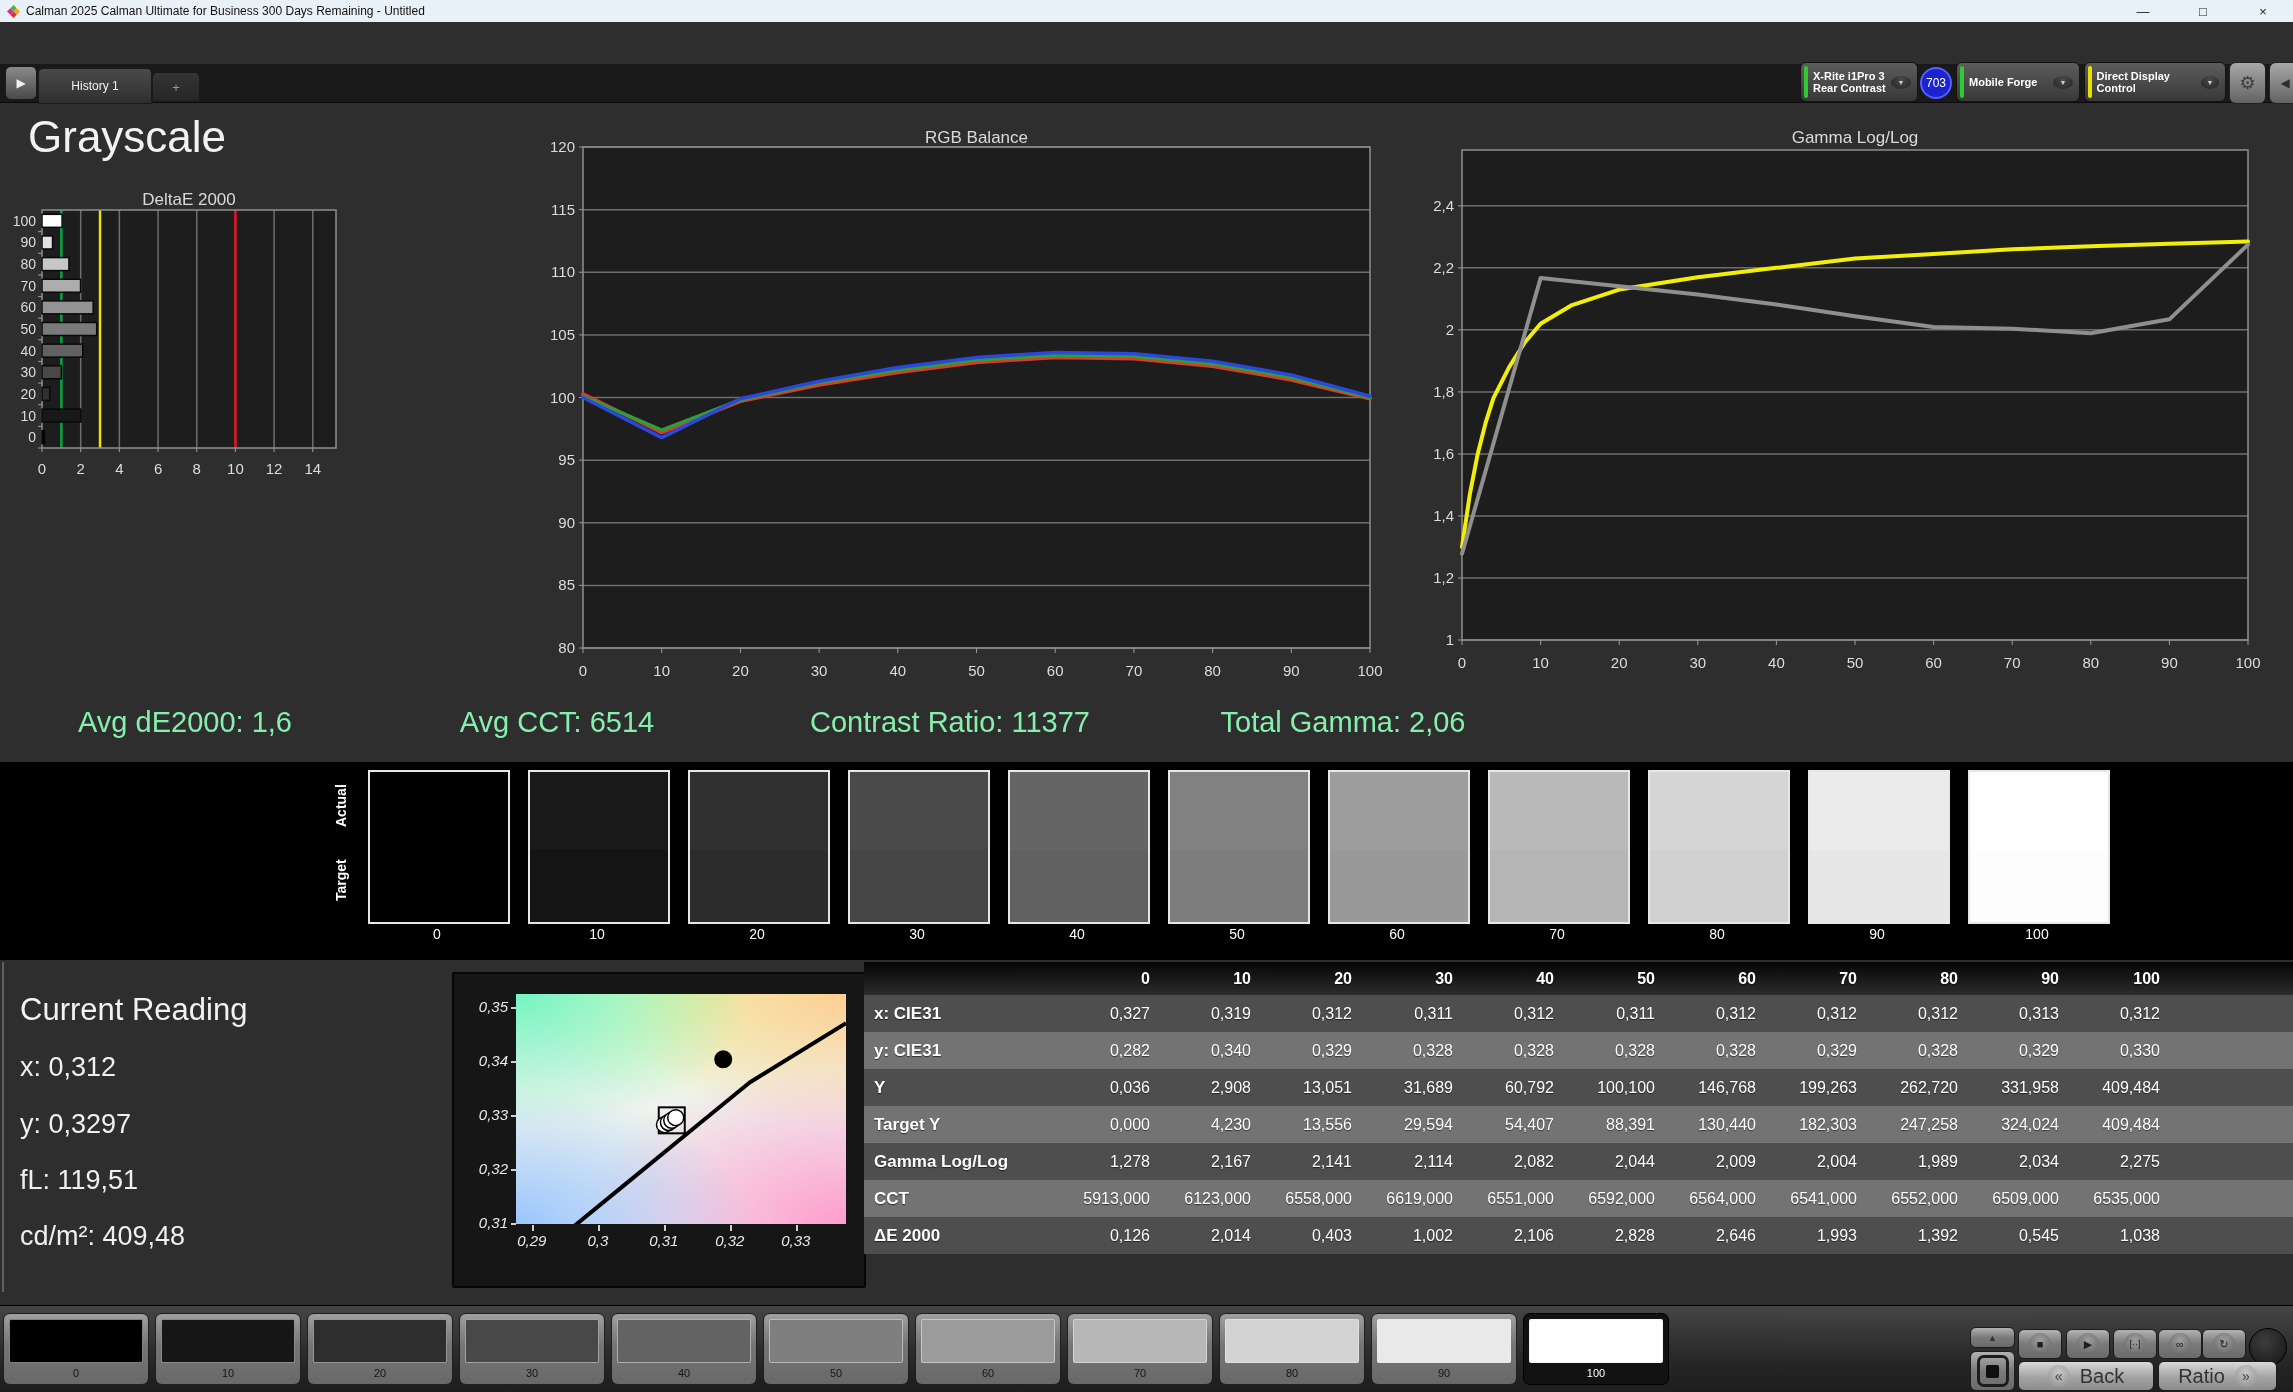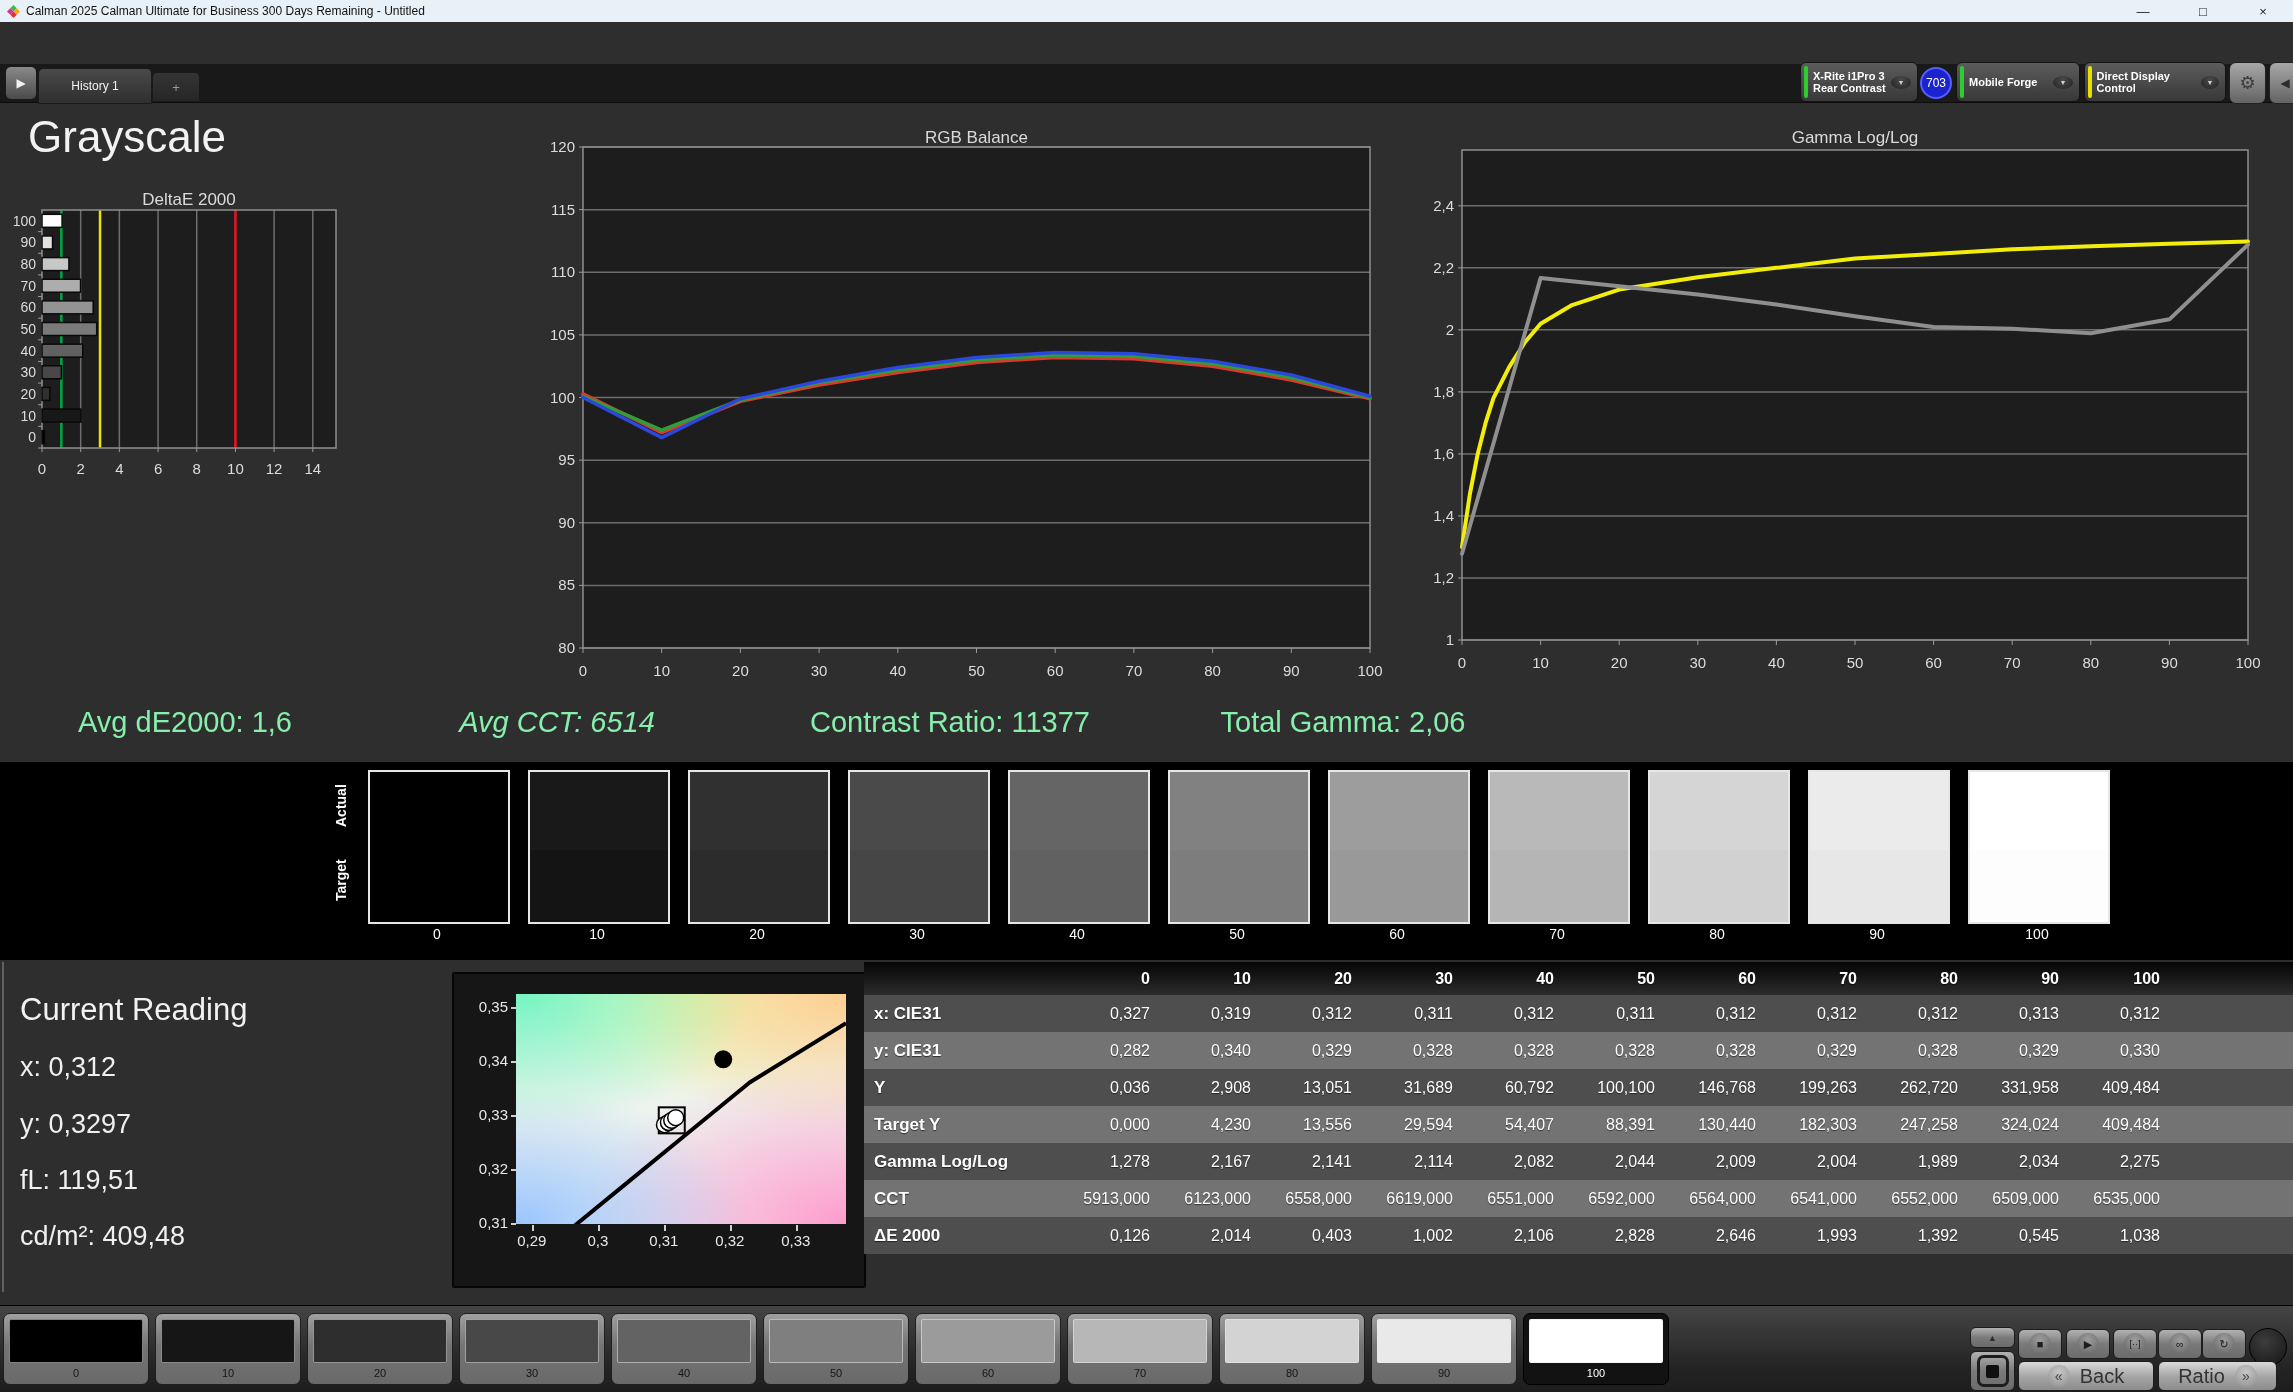--- a/index.html
+++ b/index.html
@@ -64,21 +64,21 @@
   #swatch-strip{left:0;top:762px;width:2293px;height:198px;background:#000;}
   .vlabel{position:absolute;left:332px;width:18px;color:#fff;font-size:14px;font-weight:bold;
       transform:rotate(-90deg);transform-origin:center;white-space:nowrap;text-align:center;}
   .strip-swatch{position:absolute;top:8px;height:150px;border:2px solid #e6e6e6;}
   .strip-swatch .half{width:100%;}
   .strip-label{position:absolute;top:164px;width:138px;text-align:center;color:#fff;font-size:14px;}
   
   #cr-title{left:20px;top:992px;font-size:31px;color:#f2f2f2;}
   .cr-line{position:absolute;left:20px;font-size:27px;color:#f0f0f0;}
   
-  #cie-frame{left:452px;top:972px;width:410px;height:312px;background:#161616;border:2px solid #060606;border-radius:2px;}
+  #cie-frame{left:452px;top:972px;width:410px;height:312px;background:#161616;border:2px solid #060606;border-radius:2px;font-style:italic;}
   #cie-plot{position:absolute;left:62px;top:20px;width:330px;height:230px;
       background:
         radial-gradient(115% 95% at 0% 0%,rgba(110,245,190,.95),rgba(110,245,190,0) 62%),
         radial-gradient(115% 95% at 100% 0%,rgba(255,205,140,.95),rgba(255,205,140,0) 62%),
         radial-gradient(115% 95% at 0% 100%,rgba(150,195,255,.95),rgba(150,195,255,0) 62%),
         radial-gradient(125% 105% at 100% 100%,rgba(255,155,205,.98),rgba(255,155,205,0) 66%),
         radial-gradient(90% 80% at 55% 0%,rgba(235,250,160,.85),rgba(235,250,160,0) 60%),
         #eef3ee;}
   .cie-ylabel{position:absolute;width:54px;text-align:right;color:#e8e8e8;font-size:15px;}
   .cie-xlabel{position:absolute;top:258px;width:60px;text-align:center;color:#e8e8e8;font-size:15px;}
@@ -353,21 +353,21 @@
         <text x="675.8000000000001" y="540" text-anchor="middle" font-size="15" fill="#dcdcdc">80</text>
         <line x1="754.4" y1="512" x2="754.4" y2="517" stroke="#9a9a9a" stroke-width="1"></line>
         <text x="754.4" y="540" text-anchor="middle" font-size="15" fill="#dcdcdc">90</text>
         <line x1="833" y1="512" x2="833" y2="517" stroke="#9a9a9a" stroke-width="1"></line>
         <text x="833" y="540" text-anchor="middle" font-size="15" fill="#dcdcdc">100</text>
         <polyline points="47,418.96202531645565 54.86,366.24050632911394 62.72,325.92405063291136 70.58,294.91139240506334 78.44,270.1012658227848 94.16,239.08860759493672 109.88,214.27848101265823 125.60000000000001,195.67088607594934 157.04000000000002,177.0632911392405 204.20000000000002,161.55696202531647 282.8,149.15189873417722 361.40000000000003,139.84810126582272 440,130.5443037974684 518.6,125.89240506329111 597.2,121.240506329114 675.8000000000001,118.13924050632909 754.4,115.65822784810126 833,113.48734177215186" fill="none" stroke="#f2ee0a" stroke-width="4" stroke-linejoin="round" stroke-linecap="round"></polyline>
         <polyline points="47,425.7848101265823 125.60000000000001,150.08227848101274 204.20000000000002,158.14556962025318 282.8,166.51898734177217 361.40000000000003,176.4430379746836 440,188.2278481012658 518.6,199.08227848101268 597.2,200.63291139240505 675.8000000000001,205.28481012658227 754.4,191.32911392405072 833,116.58860759493672" fill="none" stroke="#8f8f8f" stroke-width="4" stroke-linejoin="round" stroke-linecap="round"></polyline>
       </svg></div>
 
   <div class="summary" style="left:185px;">Avg dE2000: 1,6</div>
-  <div class="summary" style="left:557px;font-style:italic;">Avg CCT: 6514</div>
+  <div class="summary" style="left:557px;">Avg CCT: 6514</div>
   <div class="summary" style="left:950px;">Contrast Ratio: 11377</div>
   <div class="summary" style="left:1343px;">Total Gamma: 2,06</div>
 
   <div id="swatch-strip" class="abs">
     <div class="vlabel" style="top:48px;">Actual</div>
     <div class="vlabel" style="top:122px;">Target</div>
   <div class="strip-swatch" style="left: 368px; width: 138px;">
         <div class="half" style="height: 52%; background: rgb(0, 0, 0);"></div>
         <div class="half" style="height: 48%; background: rgb(0, 0, 0);"></div>
       </div>

